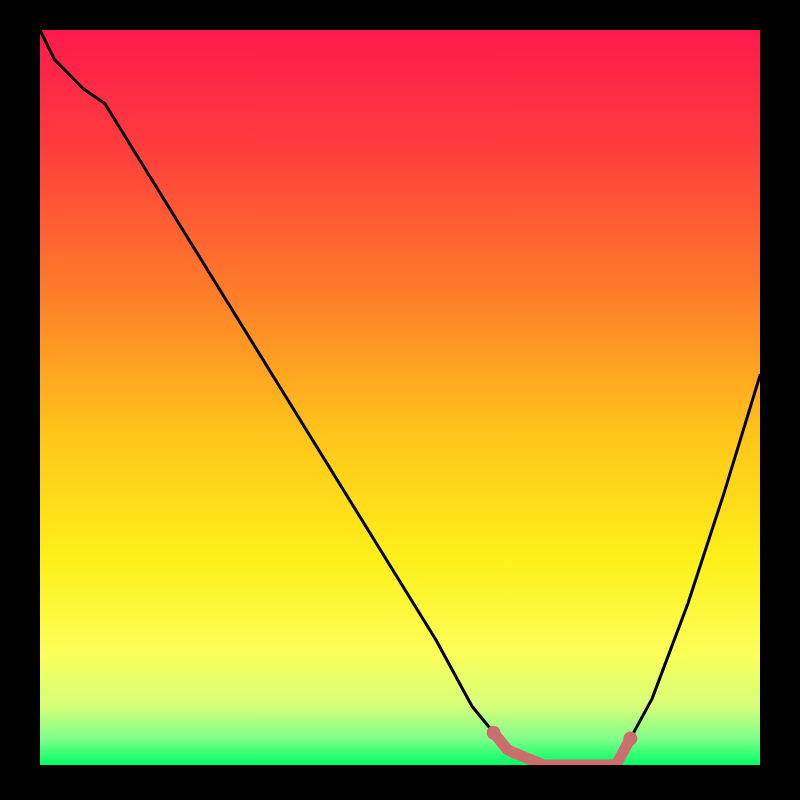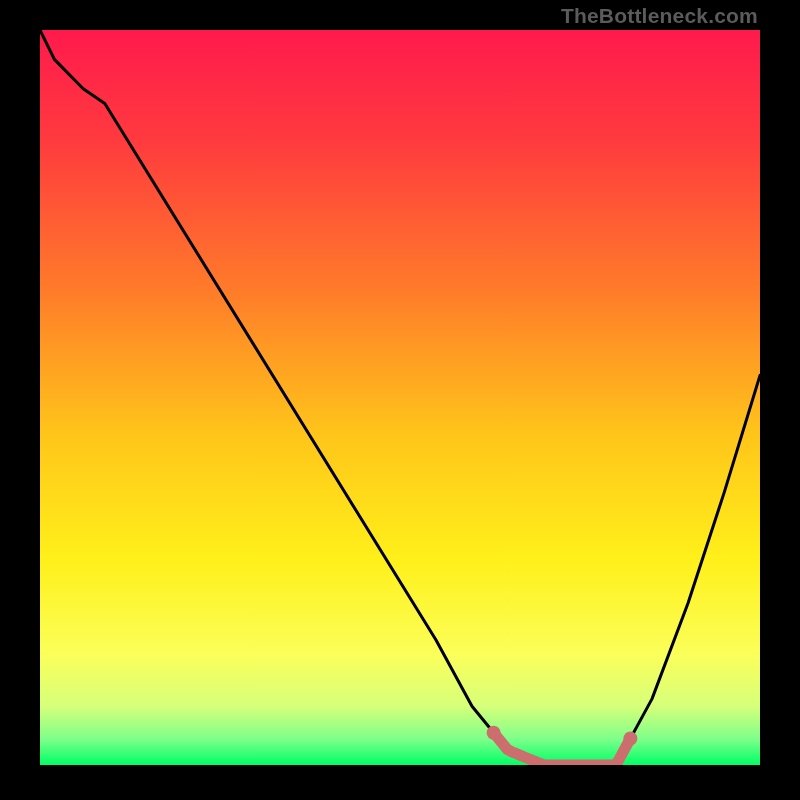--- a/index.html
+++ b/index.html
@@ -48,21 +48,20 @@
     font-weight: bold;
     color: #5b5b5b;
     letter-spacing: 0.2px;
   }
 </style>
 </head>
 <body>
 
 <div class="frame">
 
-  <div class="watermark">TheBottleneck.com</div>
 
   <div class="plot-area">
     <svg class="gradient" viewBox="0 0 720 735" preserveAspectRatio="none">
       <defs>
         <linearGradient id="bg-grad" x1="0" y1="0" x2="0" y2="1">
             <stop offset="0%" stop-color="#ff1a4d"></stop>
             <stop offset="15%" stop-color="#ff3a3e"></stop>
             <stop offset="35%" stop-color="#ff7a2a"></stop>
             <stop offset="55.00000000000001%" stop-color="#ffc51a"></stop>
             <stop offset="72%" stop-color="#fff01a"></stop>

